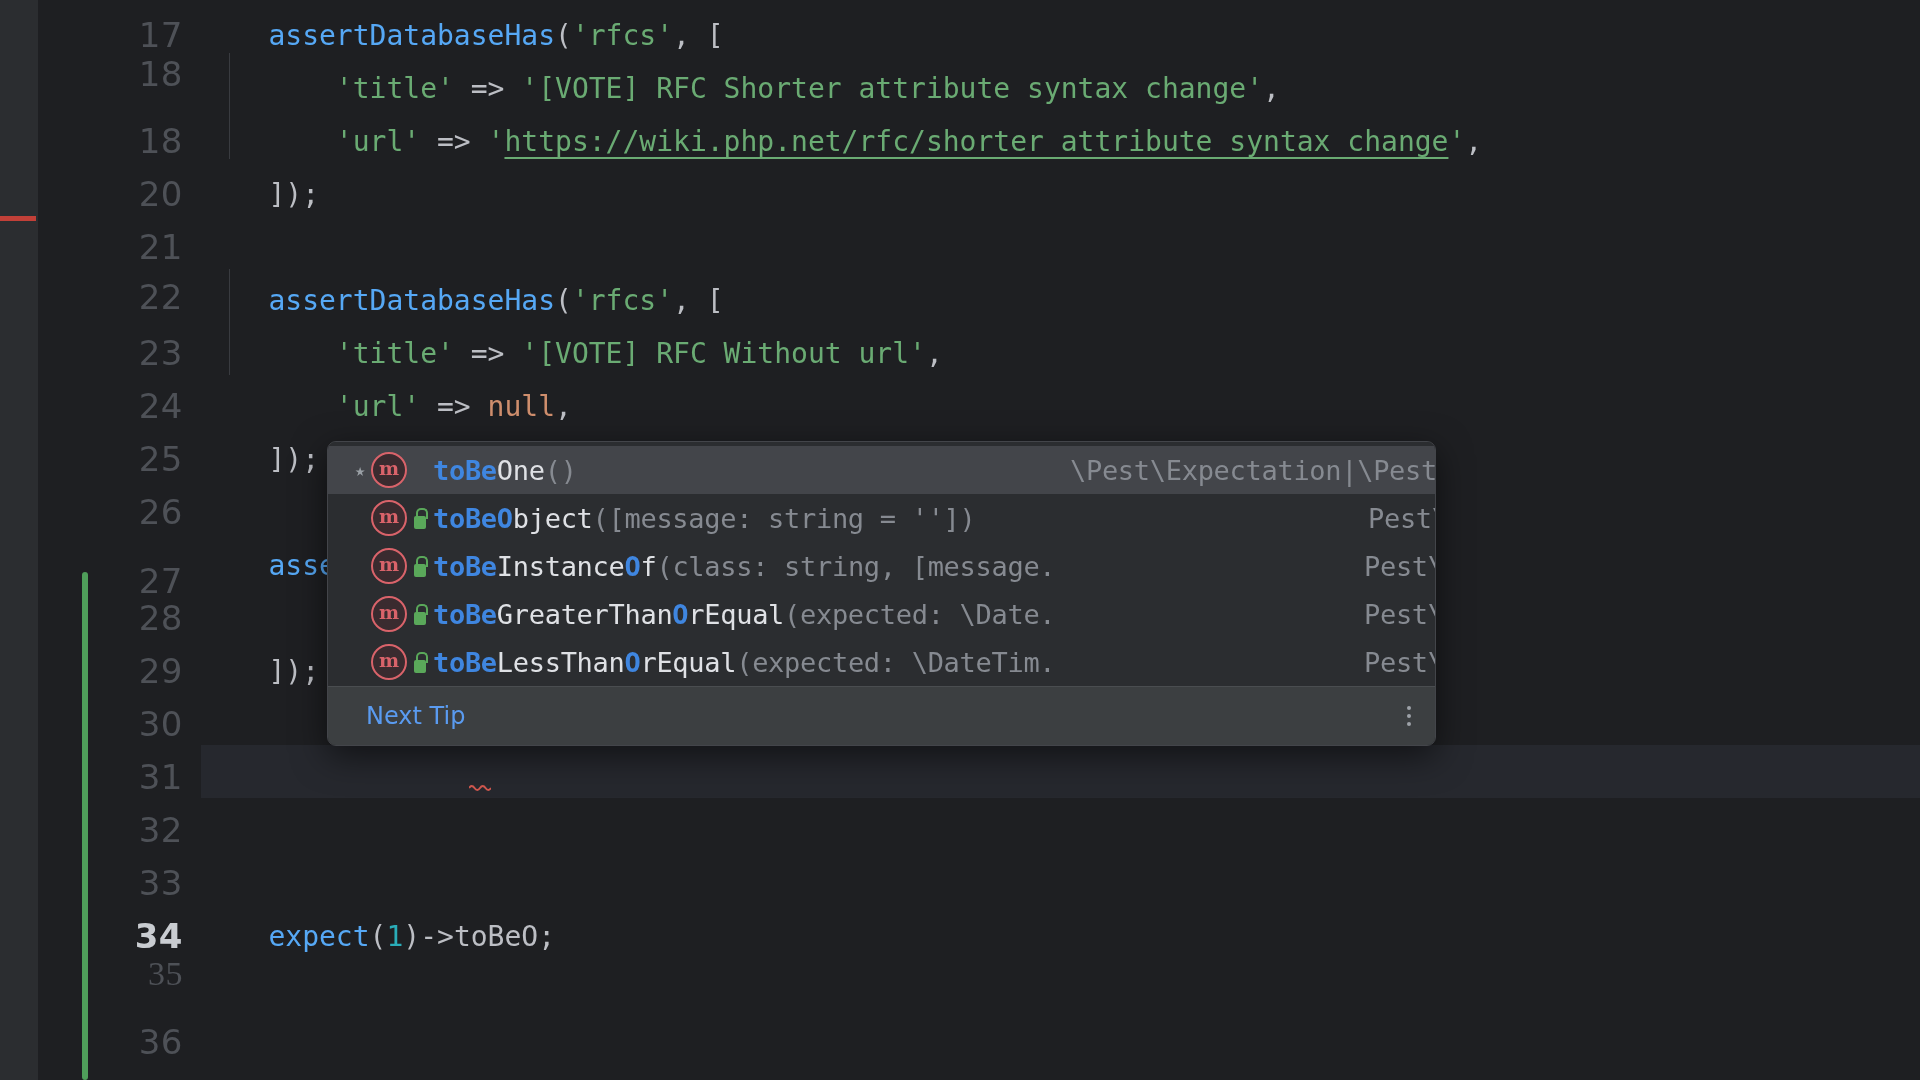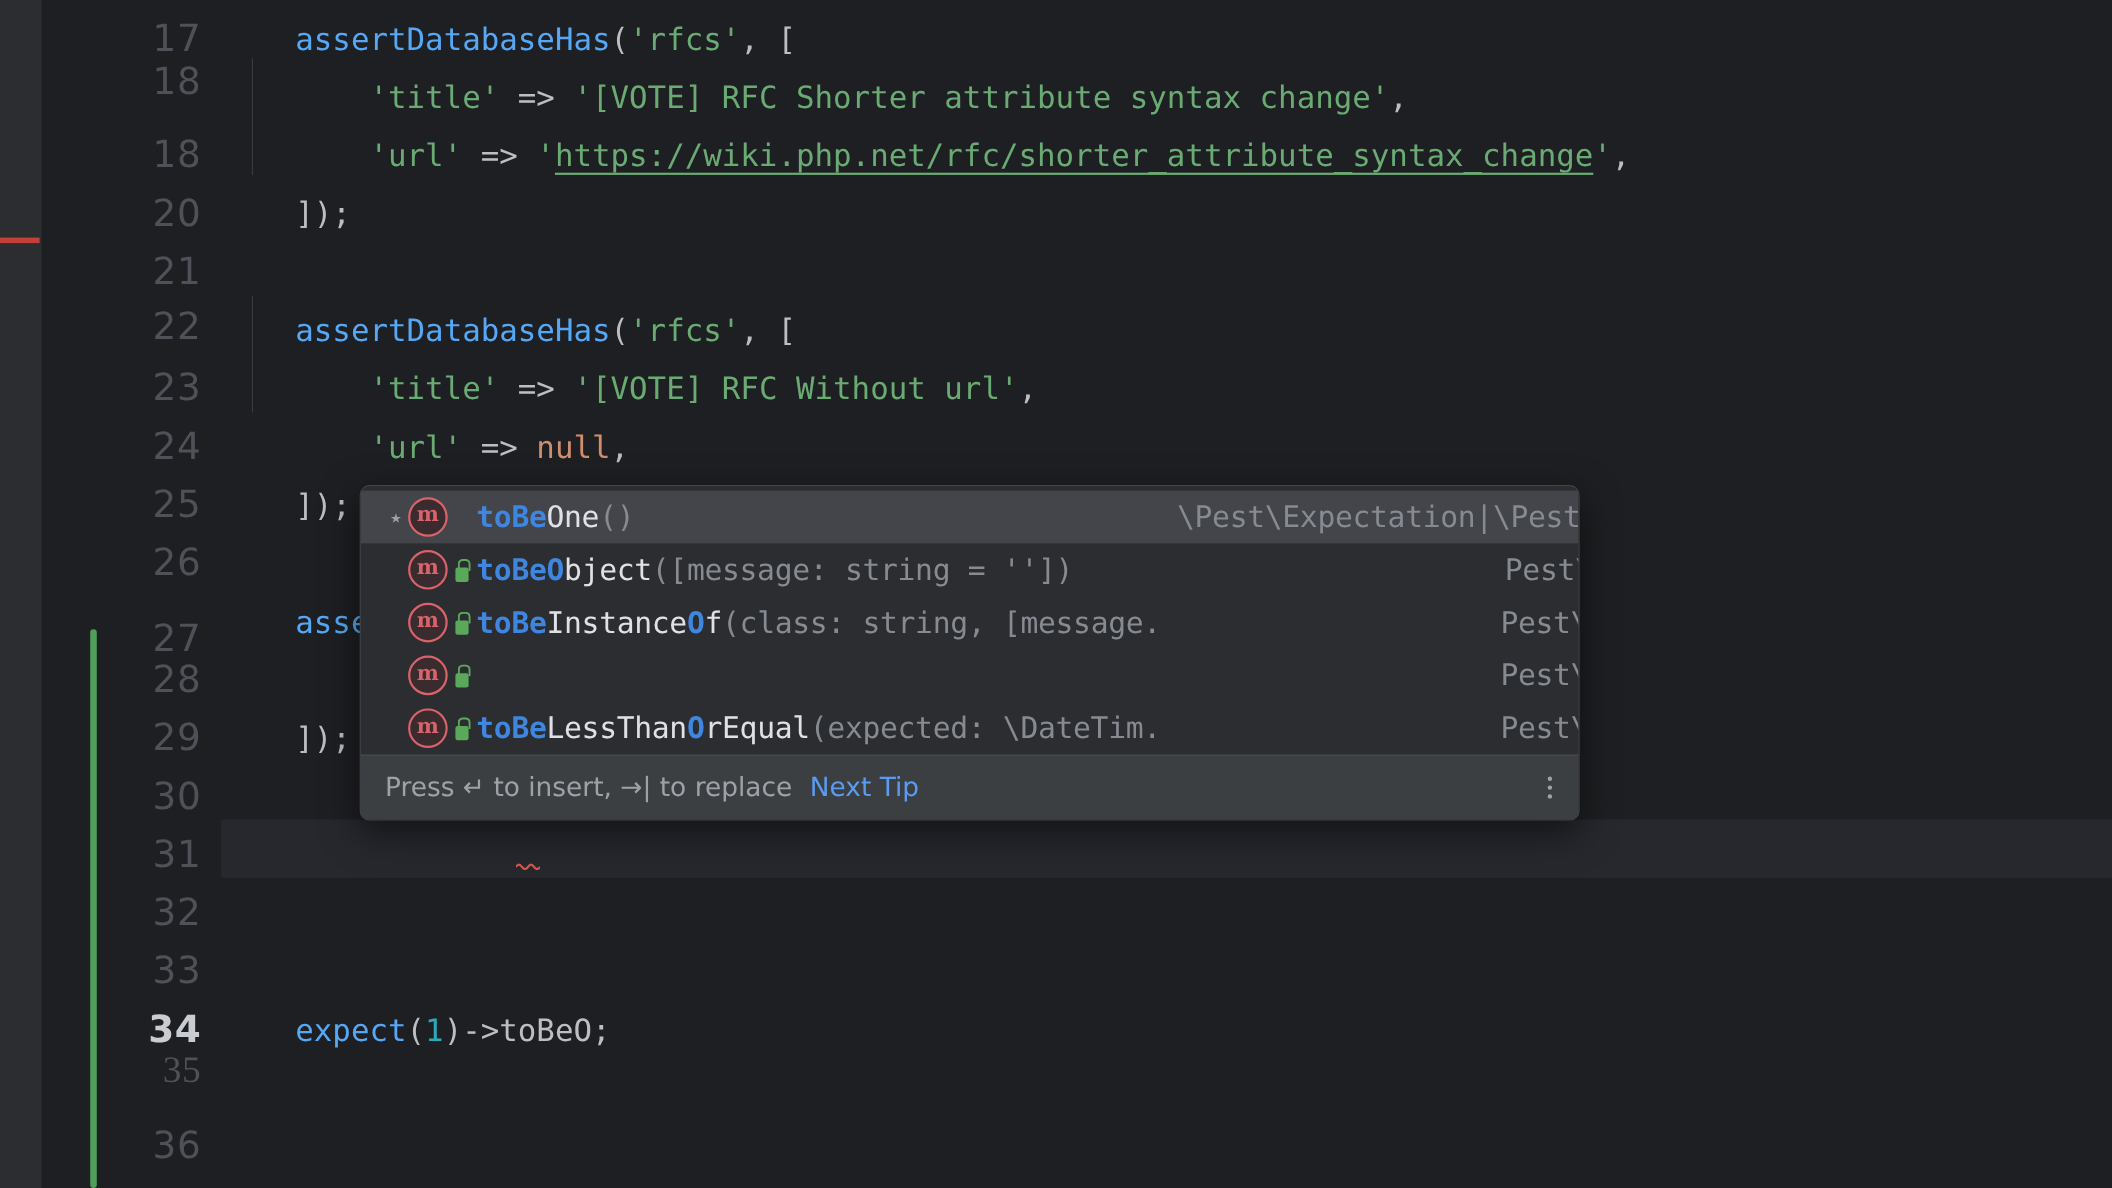--- a/index.html
+++ b/index.html
@@ -335,35 +335,35 @@
           <span class="row-label"><span class="match">toBe</span><span class="rest">Instance</span><span class="match">O</span><span class="rest">f</span><span class="sig">(class: string, [message.</span></span>
           <span class="row-ns" style="left: 1036px;">Pest\Mixins\Expectation</span>
         </div>
         <div class="popup-row">
           <span class="star-spacer"></span>
           <span class="m-icon">m</span>
           <span class="lock-icon">
             <span class="shackle"></span>
             <span class="body"></span>
           </span>
+          <span class="row-label"><span class="match">toBe</span><span class="rest">GreaterThan</span><span class="match">O</span><span class="rest">rEqual</span><span class="sig">(expected: \Date.</span></span>
           <span class="row-ns" style="left: 1036px;">Pest\Mixins\Expectation</span>
         </div>
         <div class="popup-row">
           <span class="star-spacer"></span>
           <span class="m-icon">m</span>
           <span class="lock-icon">
             <span class="shackle"></span>
             <span class="body"></span>
           </span>
           <span class="row-label"><span class="match">toBe</span><span class="rest">LessThan</span><span class="match">O</span><span class="rest">rEqual</span><span class="sig">(expected: \DateTim.</span></span>
           <span class="row-ns" style="left: 1036px;">Pest\Mixins\Expectation</span>
         </div>
       </div>
     <div class="popup-hint">
-      <span>Press ↵ to insert, →| to replace</span>
       <span class="next-tip">Next Tip</span>
       <span class="kebab">
           <i></i>
           <i></i>
           <i></i>
         </span>
     </div>
   </div>
 
 </div>

